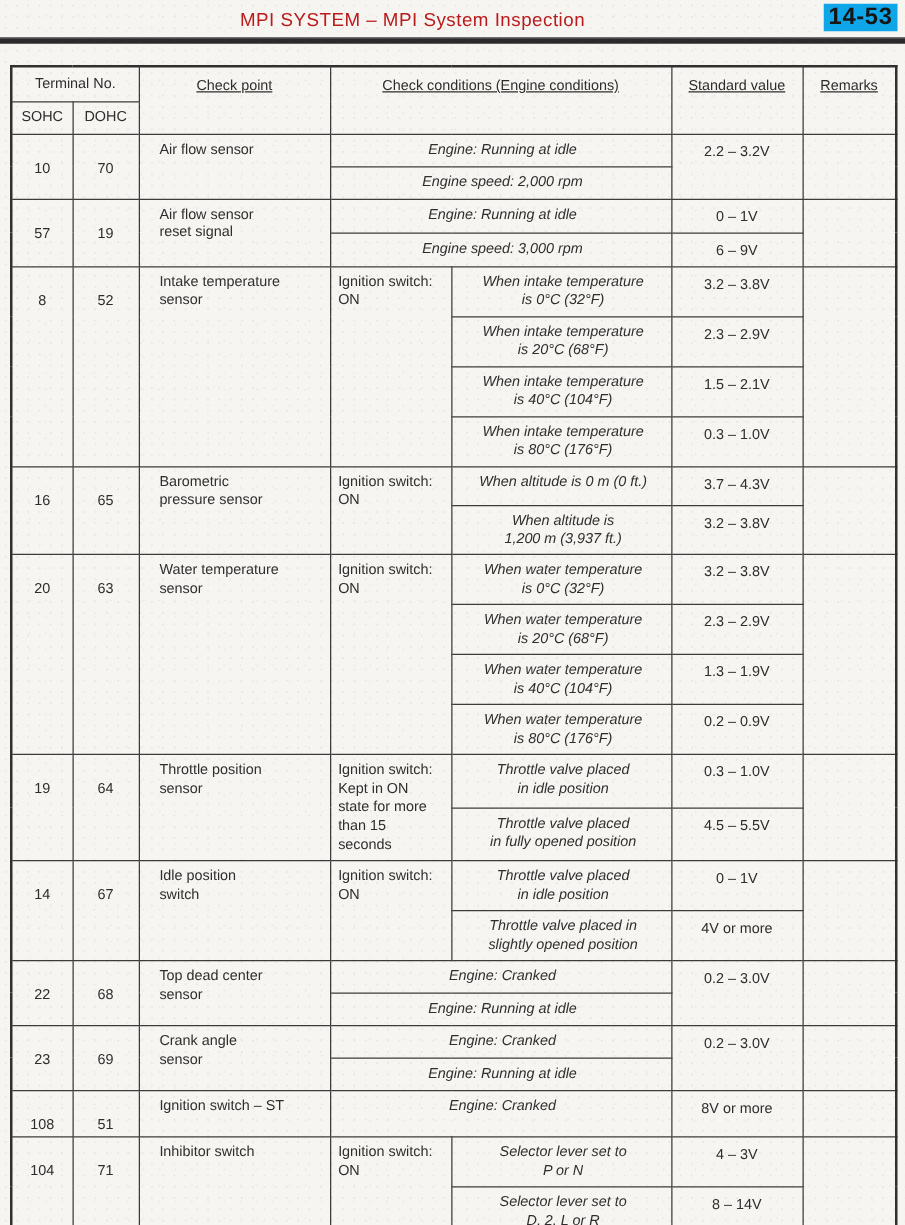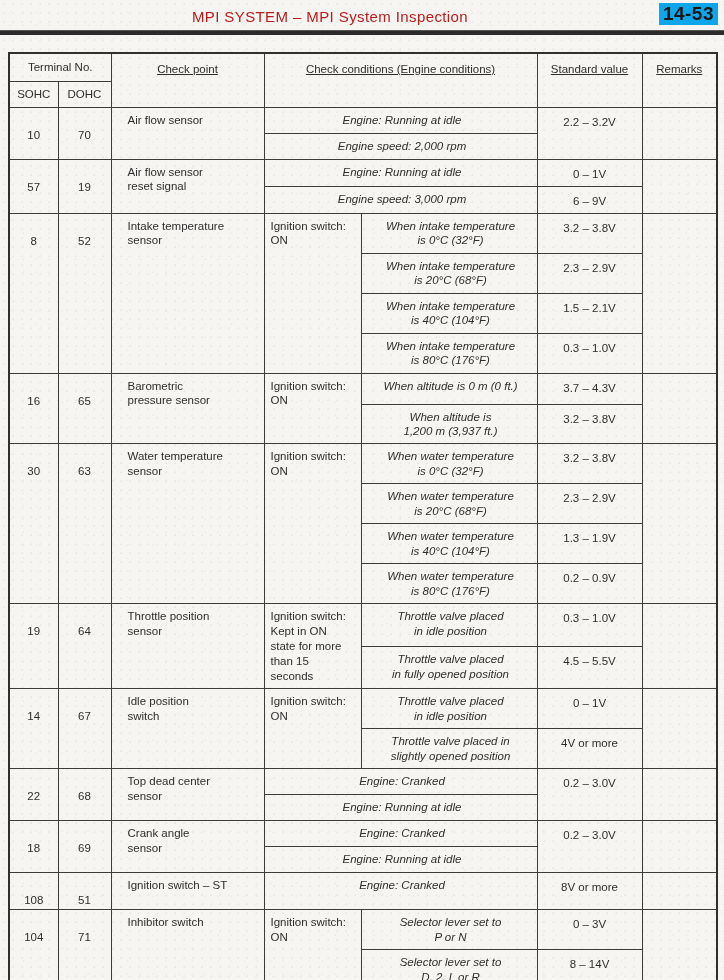--- a/index.html
+++ b/index.html
@@ -145,21 +145,21 @@
     <td class="val">3.7 – 4.3V</td>
     <td class="rem" rowspan="2"></td>
   </tr>
   <tr style="height:37px">
     <td class="cond">When altitude is
 1,200 m (3,937 ft.)</td>
     <td class="val">3.2 – 3.8V</td>
   </tr>
 
   <tr style="height:40px">
-    <td class="num" rowspan="4">30</td>
+    <td class="num" rowspan="4">20</td>
     <td class="num" rowspan="4">63</td>
     <td class="cp" rowspan="4">Water temperature
 sensor</td>
     <td class="pre" rowspan="4">Ignition switch:
 ON</td>
     <td class="cond">When water temperature
 is 0°C (32°F)</td>
     <td class="val">3.2 – 3.8V</td>
     <td class="rem" rowspan="4"></td>
   </tr>
@@ -225,21 +225,21 @@
 sensor</td>
     <td class="cond" colspan="2">Engine: Cranked</td>
     <td class="val" rowspan="2">0.2 – 3.0V</td>
     <td class="rem" rowspan="2"></td>
   </tr>
   <tr style="height:26px">
     <td class="cond" colspan="2">Engine: Running at idle</td>
   </tr>
 
   <tr style="height:26px">
-    <td class="num" rowspan="2">18</td>
+    <td class="num" rowspan="2">23</td>
     <td class="num" rowspan="2">69</td>
     <td class="cp" rowspan="2">Crank angle
 sensor</td>
     <td class="cond" colspan="2">Engine: Cranked</td>
     <td class="val" rowspan="2">0.2 – 3.0V</td>
     <td class="rem" rowspan="2"></td>
   </tr>
   <tr style="height:26px">
     <td class="cond" colspan="2">Engine: Running at idle</td>
   </tr>
@@ -254,21 +254,21 @@
   </tr>
 
   <tr style="height:36px">
     <td class="num" rowspan="2">104</td>
     <td class="num" rowspan="2">71</td>
     <td class="cp" rowspan="2">Inhibitor switch</td>
     <td class="pre" rowspan="2">Ignition switch:
 ON</td>
     <td class="cond">Selector lever set to
 P or N</td>
-    <td class="val">0 – 3V</td>
+    <td class="val">4 – 3V</td>
     <td class="rem" rowspan="2"></td>
   </tr>
   <tr style="height:36px">
     <td class="cond">Selector lever set to
 D, 2, L or R</td>
     <td class="val">8 – 14V</td>
   </tr>
 </tbody>
   </table>
 

